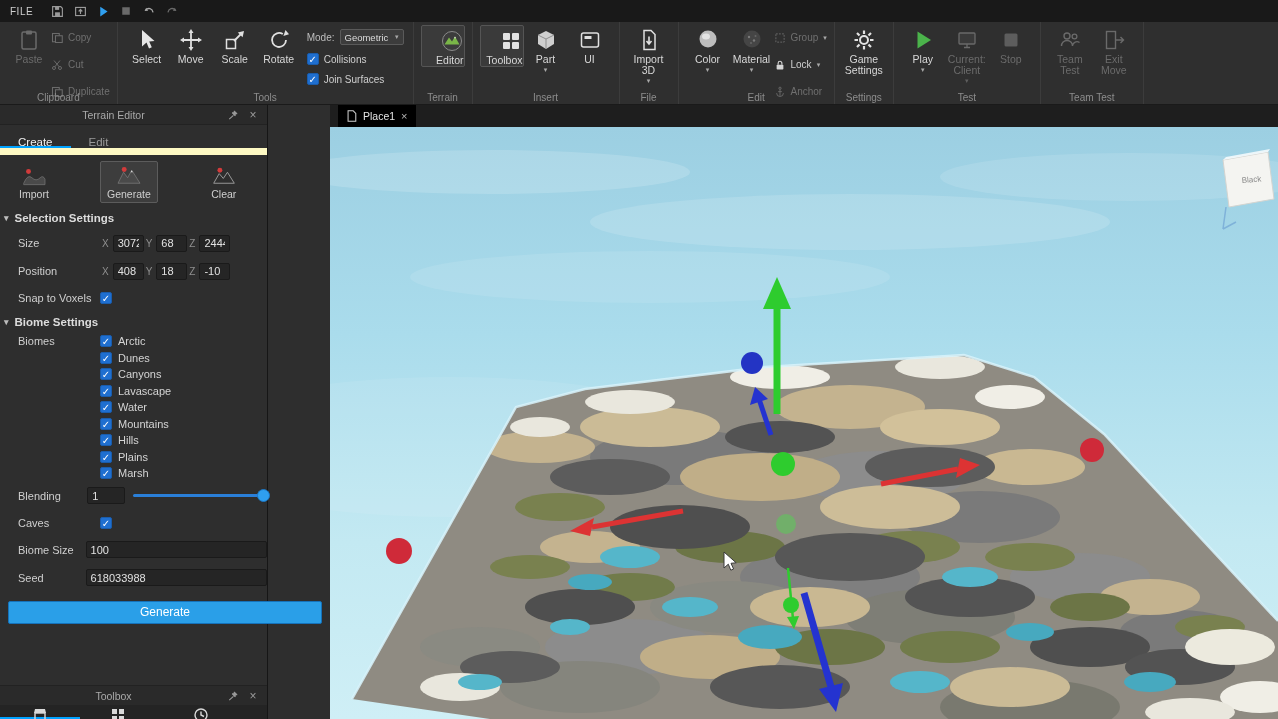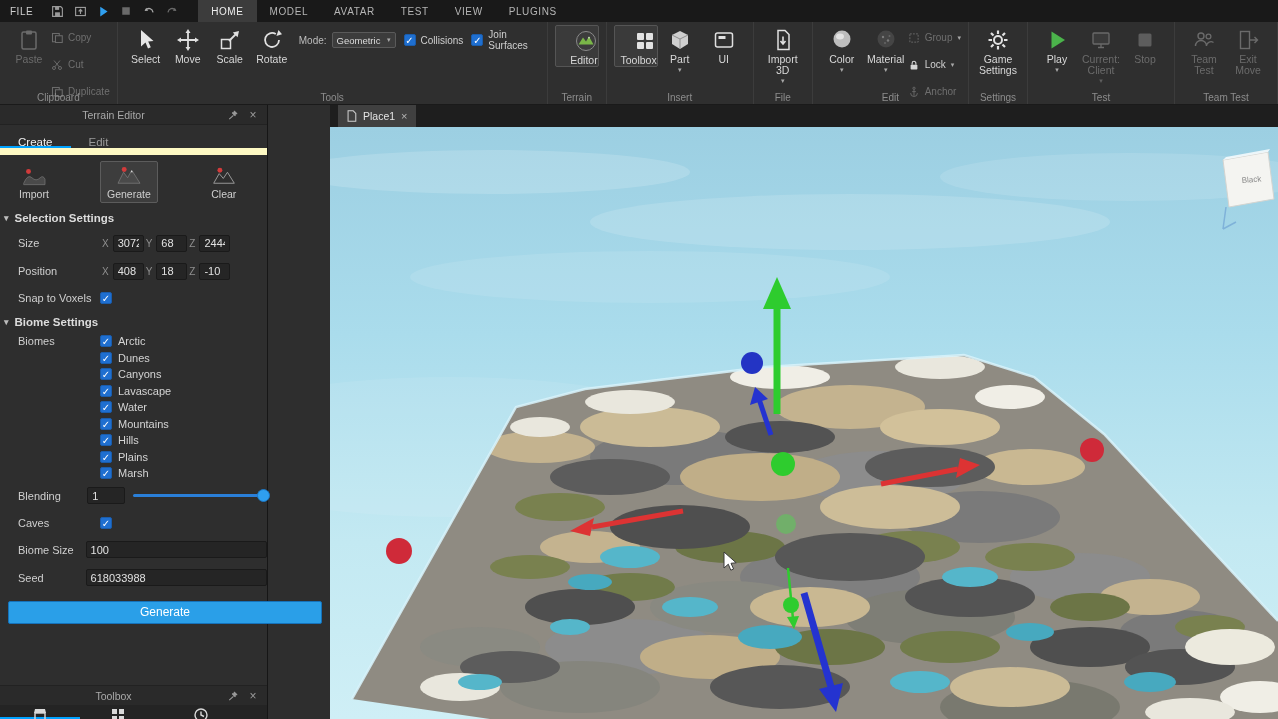--- a/index.html
+++ b/index.html
@@ -23,21 +23,21 @@
   .rsec-label { position:absolute; bottom:1px; left:0; right:0; text-align:center; font-size:10px; color:#8d8d8d; }
   .bigbtn { width:44px; display:flex; flex-direction:column; align-items:center; padding-top:3px; gap:2px; }
   .bigbtn .lbl { font-size:10.5px; line-height:11px; text-align:center; color:#d8d8d8; }
   .bigbtn.active-tool { background:#3a3a3a; border:1px solid #555; border-radius:2px;align-items:flex-end; }
   .bigbtn.disabled .lbl { color:#6b6b6b; }
   .ddarrow { font-size:7px; color:#a8a8a8; line-height:6px; }
   .disabled .ddarrow { color:#5f5f5f; }
   .smallcol { display:flex; flex-direction:column; justify-content:flex-start; gap:10px; padding-top:4px; }
   .smallrow { display:flex; align-items:center; gap:5px; height:17px; font-size:10px; color:#6f6f6f; white-space:nowrap; }
   .smallrow.enabled { color:#d0d0d0; }
-  .tools-opts { display:flex; flex-direction:row; gap:8px; padding:4px 2px 0 6px; }
+  .tools-opts { display:flex; flex-direction:column; gap:8px; padding:4px 2px 0 6px; }
   .mode-row { display:flex; align-items:center; gap:5px; font-size:10px; color:#bdbdbd; }
   .mode-select { width:64px; height:16px; background:#3c3c3c; border:1px solid #5a5a5a; border-radius:2px; font-size:9.5px; color:#dcdcdc; display:flex; align-items:center; justify-content:space-between; padding:0 4px; }
   .chk-row { display:flex; align-items:center; gap:5px; font-size:10px; color:#cfcfcf; }
   .cb { width:12px; height:12px; min-width:12px; background:#1f6fd0; border:1px solid #1a5cab; border-radius:2px; color:#fff; font-size:10px; line-height:11px; text-align:center; display:inline-block; }
   .cb::after { content:"✓"; }
   
   .left-panel { position:absolute; top:105px; left:0; width:268px; bottom:0; background:#2e2e2e; border-right:1px solid #161616; z-index:20; }
   .panel-header { height:20px; background:#2a2a2a; border-bottom:1px solid #222; display:flex; align-items:center; }
   .panel-title { flex:1; text-align:center; font-size:10.5px; color:#a9a9a9; }
   .panel-hicons { display:flex; align-items:center; gap:8px; padding-right:8px; }
@@ -68,21 +68,21 @@
   .slider { position:relative; width:158px; height:3px; background:#2a7fd8; border-radius:2px; margin-left:8px; }
   .slider .handle { position:absolute; right:-3px; top:-5px; width:13px; height:13px; border-radius:50%; background:#2f9ff0; border:1px solid #1c78c6; }
   .gen-btn { display:block; margin:9px 8px 0 8px; width:314px; height:23px; background:#2a9fe8; border:1px solid #1572ba; border-radius:2px; color:#fff; font-size:12px; font-family:"Liberation Sans",sans-serif; }
   .toolbox-header { position:absolute; left:0; right:0; bottom:14px; height:20px; background:#2a2a2a; border-top:1px solid #222; display:flex; align-items:center; }
   .toolbox-strip { position:absolute; left:0; right:0; bottom:0; height:14px; background:#242424; overflow:hidden; }
   .strip-tab { position:absolute; left:0; top:0; width:80px; height:14px; border-bottom:2px solid #00a2ff; display:flex; justify-content:center; }
   .strip-icon { position:absolute; top:2px; }
   
   .viewport { position:absolute; top:105px; left:330px; right:0; bottom:0; }
   .vp-tabbar { height:22px; background:#1e1e1e; display:flex; align-items:flex-end; }
-  .vp-tab { height:22px; margin-left:8px; background:#404040; display:flex; align-items:center; gap:6px; padding:0 8px; font-size:10.5px; color:#e4e4e4; }
+  .vp-tab { height:22px; margin-left:8px; background:#000000; display:flex; align-items:center; gap:6px; padding:0 8px; font-size:10.5px; color:#e4e4e4; }
   .vp-close { color:#b5b5b5; font-size:11px; }
   .scene { position:absolute; top:22px; left:0; right:0; bottom:0; overflow:hidden;
     background:linear-gradient(180deg,#9bcfe2 0%, #aedce b 0%, #a4d7e8 10%, #bde6f0 55%, #cfeef5 100%); }
   .scene { background:linear-gradient(180deg,#9ccfe2 0%, #aadcec 35%, #c3e9f2 70%, #cfeff6 100%); }
   .scene svg { position:absolute; inset:0; }
   .cursor { position:absolute; left:392px; top:424px; width:18px; height:22px; }
 </style>
 </head>
 <body>
 
@@ -119,28 +119,20 @@
             <path d="M4 6 C7 3 12 4 13 9" fill="none" stroke="#a8a8a8" stroke-width="1.6"></path>
             <path d="M2.5 7.5 L7 7 L4.5 3.5 Z" fill="#a8a8a8"></path>
           </svg>
       </span>
       <span class="qicon">
         <svg width="14" height="13" viewBox="0 0 16 16">
             <path d="M12 6 C9 3 4 4 3 9" fill="none" stroke="#6a6a6a" stroke-width="1.6"></path>
             <path d="M13.5 7.5 L9 7 L11.5 3.5 Z" fill="#6a6a6a"></path>
           </svg>
       </span>
-    </div>
-    <div class="menu-tabs">
-      <div class="menu-tab active">HOME</div>
-      <div class="menu-tab">MODEL</div>
-      <div class="menu-tab">AVATAR</div>
-      <div class="menu-tab">TEST</div>
-      <div class="menu-tab">VIEW</div>
-      <div class="menu-tab">PLUGINS</div>
     </div>
   </div>
 
   <div class="ribbon">
 
     <div class="rsec">
       <div class="bigbtn disabled">
         <svg width="24" height="24" viewBox="0 0 24 24">
             <rect x="5" y="4" width="14" height="17" rx="1.5" fill="none" stroke="#6b6b6b" stroke-width="1.5"></rect>
             <rect x="9" y="2.5" width="6" height="4" rx="1" fill="#6b6b6b"></rect>

